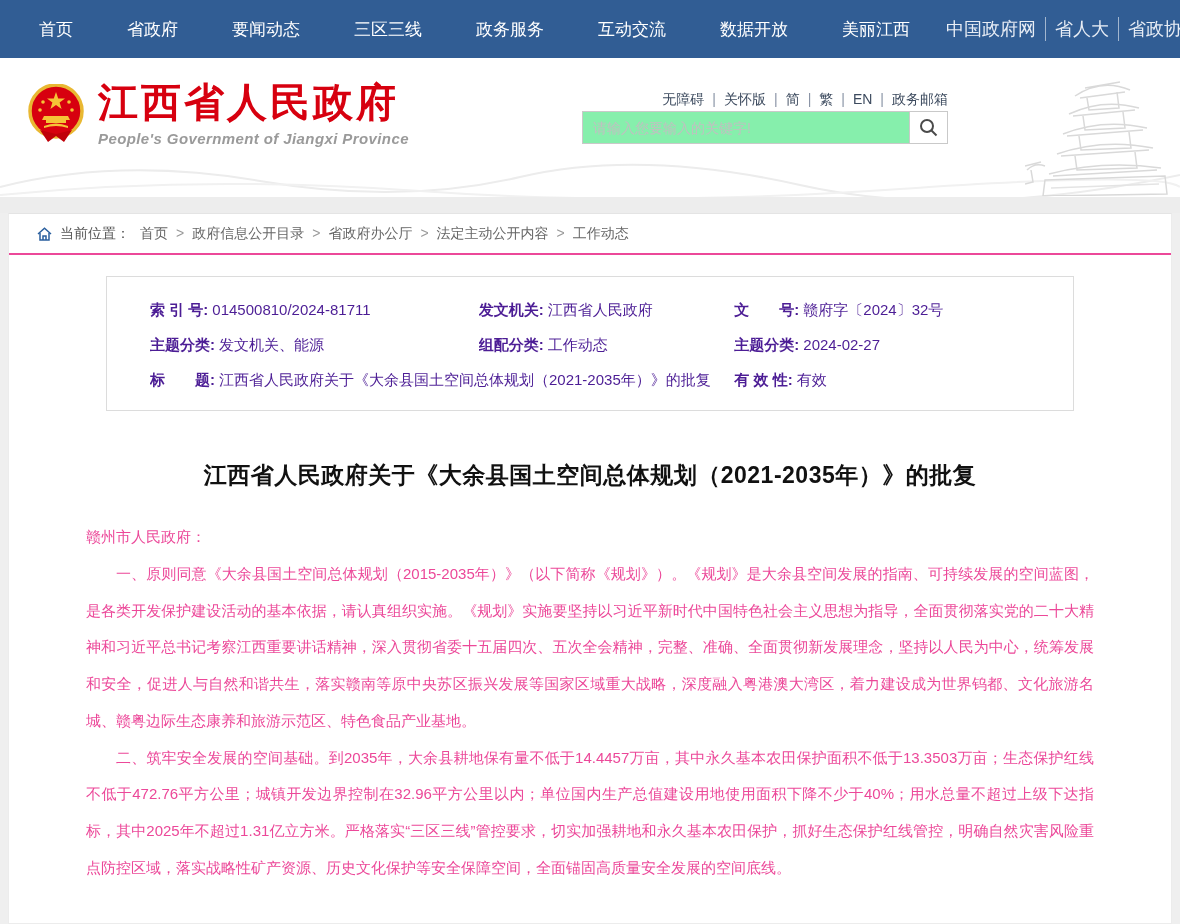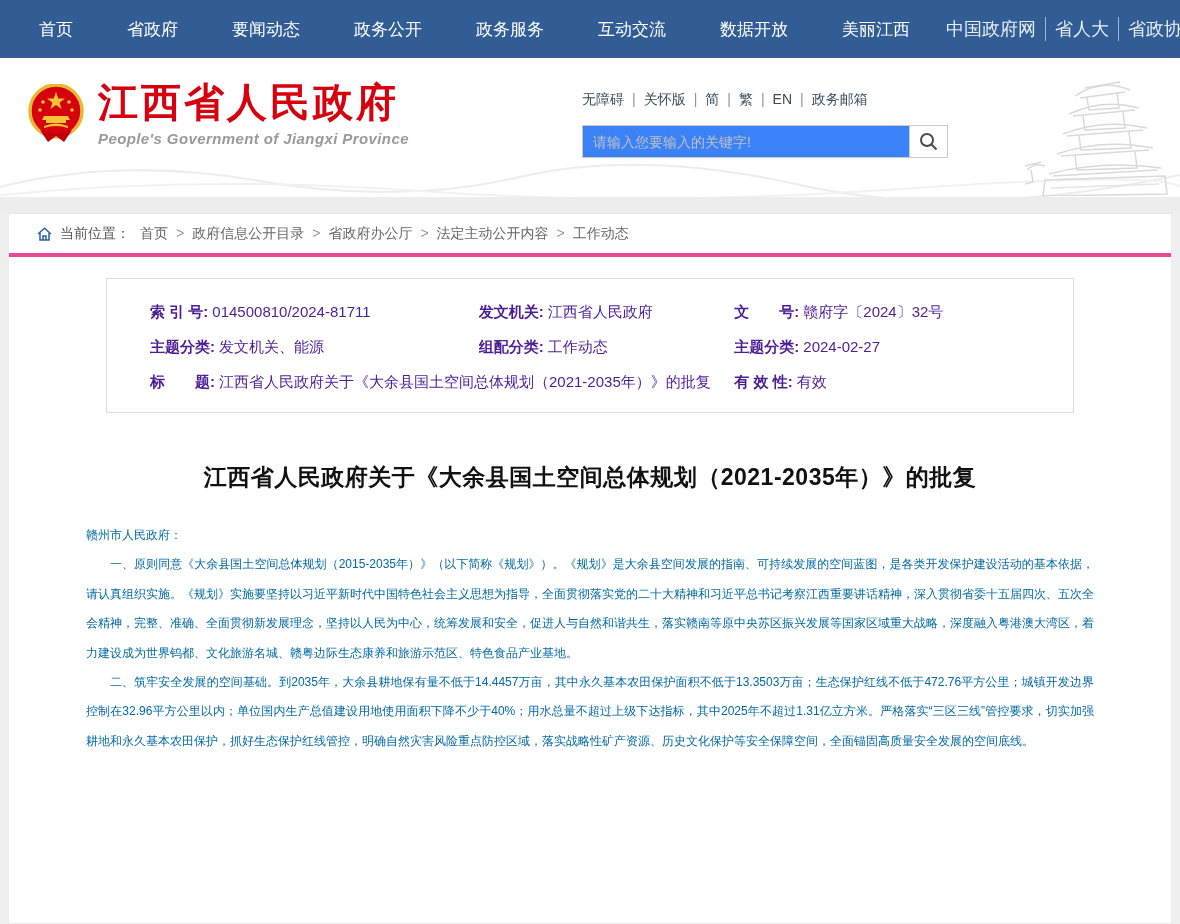--- a/index.html
+++ b/index.html
@@ -18,69 +18,69 @@
 
   
   .header { position:relative; height:139px; background:#fff; overflow:hidden; }
   .header-art { position:absolute; right:0; top:12px; pointer-events:none; }
   .header-hills { position:absolute; left:0; bottom:0; width:100%; pointer-events:none; }
   .logo { position:absolute; left:28px; top:22px; display:flex; align-items:center; cursor:pointer; }
   .emblem { width:56px; height:60px; margin-right:14px; }
   .site-name { font-size:40px; font-weight:700; color:#d7000f; letter-spacing:3px; line-height:1.1; }
   .site-name-en { font-size:15px; font-weight:700; color:#9a9a9a; letter-spacing:.4px; margin-top:6px;font-style:italic; }
   .header-right { position:absolute; right:232px; top:33px; width:366px; }
-  .quick-links { font-size:14px; color:#3c4a5e; margin-bottom:16px; white-space:nowrap; }
+  .quick-links { text-align:right; font-size:14px; color:#3c4a5e; margin-bottom:2px; white-space:nowrap; }
   .quick-links span { cursor:pointer; }
   .quick-links span + span::before { content:"|"; color:#8a94a6; margin:0 8px; }
-  .search-row { display:flex; height:33px; border:1px solid #c9c9c9; background:#3b82f6; }
+  .search-row { display:flex; height:33px; border:1px solid #c9c9c9; background:#86efac; }
   .search-row input { flex:1; border:none; outline:none; padding:0 10px; font-size:14px; color:#333;
     font-family:"Liberation Sans","DejaVu Sans",sans-serif; background:transparent; }
   .search-row input::placeholder { color:#c0c0c0; }
   .search-btn { width:38px; border-left:1px solid #c9c9c9; display:flex; align-items:center;
     justify-content:center; cursor:pointer; background:#fff; }
 
   
   .gap-strip { height:16px; background:#ededed; }
 
   
   .card { margin:0 8px; background:#fff; border:1px solid #ececec; border-top:1px solid #e4e4e4;
     height:711px; position:relative; }
   .breadcrumb { display:flex; align-items:center; padding:11px 0 10px 28px; font-size:14px;
-    color:#666; border-bottom:4px solid #ec4899;text-align:right; }
+    color:#666; border-bottom:2px solid #ec4899;text-align:right; }
   .breadcrumb .bc-label { margin:0 10px 0 8px; color:#555; }
   .crumbs { display:flex; align-items:center; }
   .crumbs span { cursor:pointer; }
   .crumbs span + span::before { content:">"; color:#999; margin:0 8px; cursor:default; }
 
   
   .meta-box { margin:21px 97px 0 97px; border:1px solid #dcdcdc;
     padding:15px 10px 13px 43px; display:grid; grid-template-columns:36% 28% 36%;
     font-size:15px; color:#4c1d95; }
   .meta-cell { line-height:35px; white-space:nowrap; overflow:hidden; }
   .meta-cell b { font-weight:700; margin-right:4px; }
   .meta-title { grid-column:1 / 3; }
 
   
   .article { padding:0 77px; }
   .article h1 { text-align:center; font-size:23px; font-weight:700; color:#111;
     margin:49px 0 28px 0; letter-spacing:.5px; }
-  .article p { font-size:12px; color:#0369a1; line-height:2.45; text-align:justify; }
+  .article p { font-size:15px; color:#ec4899; line-height:2.45; text-align:justify; }
   .article p.salutation { text-indent:0; margin-top:6px; }
   .article p.para { text-indent:2em; }
 </style>
 </head>
 <body>
 
 <div class="topnav">
   <ul>
 
   <li>首页</li>
       <li>省政府</li>
       <li>要闻动态</li>
-      <li>政务公开</li>
+      <li>三区三线</li>
       <li>政务服务</li>
       <li>互动交流</li>
       <li>数据开放</li>
       <li>美丽江西</li>
     </ul>
   <div class="topnav-right">
 
   <span>中国政府网</span>
       <span>省人大</span>
       <span>省政协</span>

